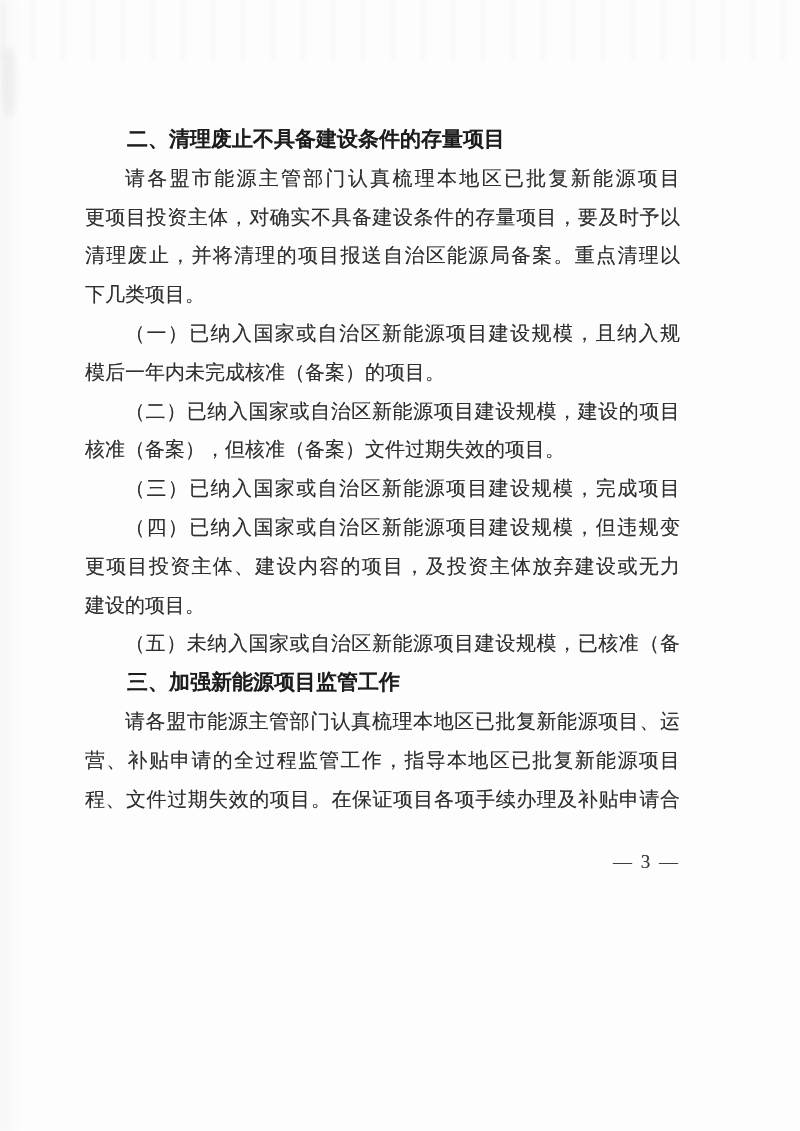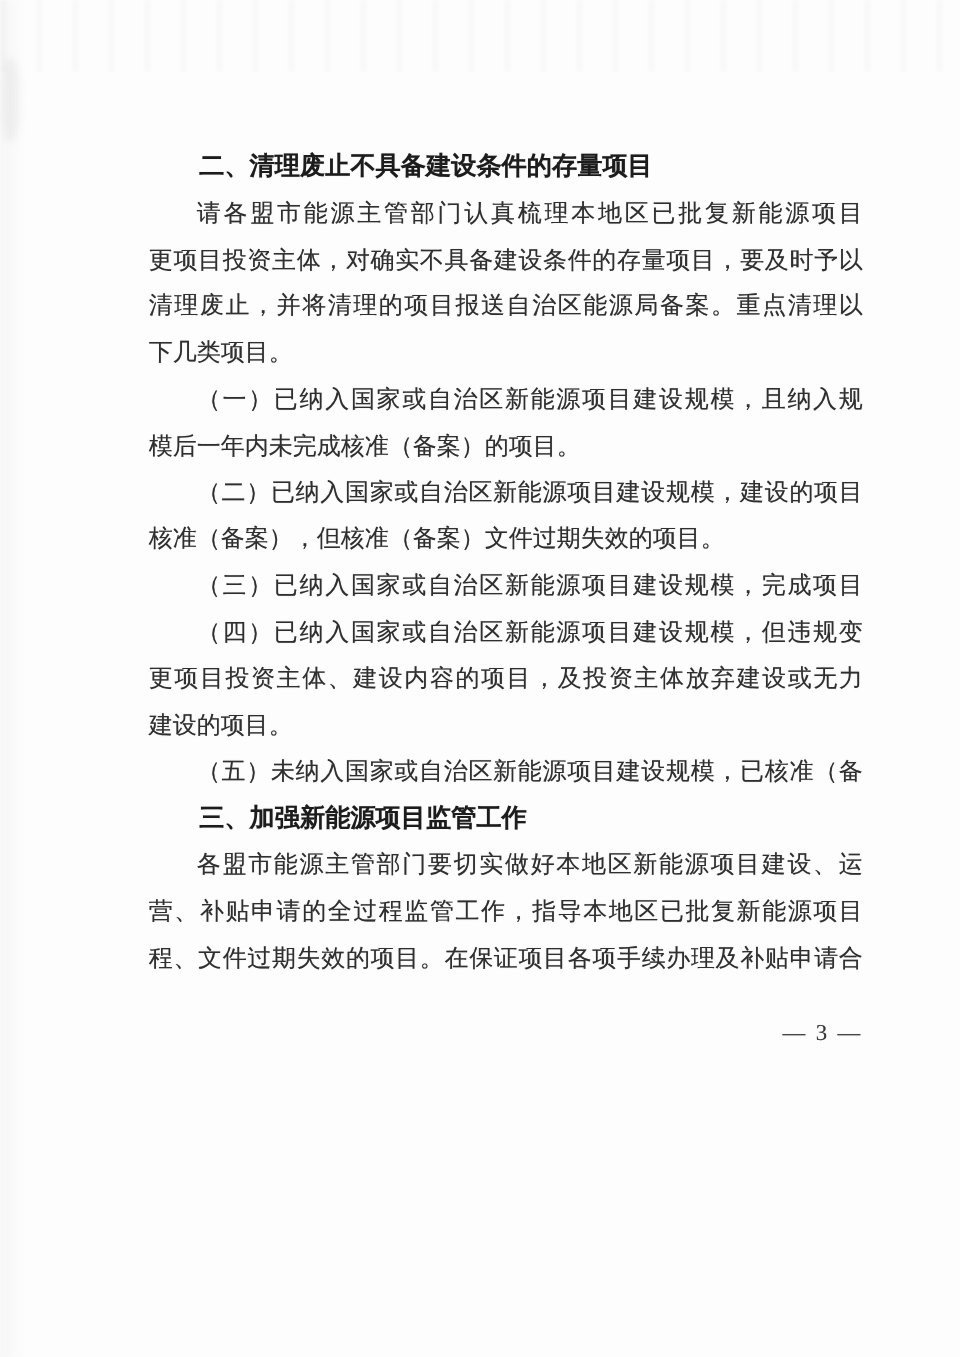--- a/index.html
+++ b/index.html
@@ -48,21 +48,20 @@
   .doc {
     position: absolute;
     left: 85px;
     top: 0;
     width: 595px;
     padding-top: 120px;
     color: #2f2f2f;
     font-size: 20px;
     line-height: 38.8px;
     text-shadow: 0 0 0.6px rgba(70,70,70,0.55);
-    margin-left: 39px;
   }
   .line {
     height: 38.8px;
     white-space: nowrap;
   }
   .line.full {
     white-space: normal;
     text-align: justify;
     text-align-last: justify;
     -moz-text-align-last: justify;
@@ -112,19 +111,19 @@
     <div class="line full indent">（三）已纳入国家或自治区新能源项目建设规模，完成项目</div>
 
     <div class="line full indent">（四）已纳入国家或自治区新能源项目建设规模，但违规变</div>
     <div class="line full">更项目投资主体、建设内容的项目，及投资主体放弃建设或无力</div>
     <div class="line">建设的项目。</div>
 
     <div class="line full indent">（五）未纳入国家或自治区新能源项目建设规模，已核准（备</div>
 
     <div class="line heading indent">三、加强新能源项目监管工作</div>
 
-    <div class="line full indent">各盟市能源主管部门要切实做好本地区新能源项目建设、运</div>
+    <div class="line full indent">请各盟市能源主管部门认真梳理本地区已批复新能源项目、运</div>
     <div class="line full">营、补贴申请的全过程监管工作，指导本地区已批复新能源项目</div>
     <div class="line full">程、文件过期失效的项目。在保证项目各项手续办理及补贴申请合</div>
 
     <div class="page-num">— 3 —</div>
   </div>
 </div>
 
 </body></html>

